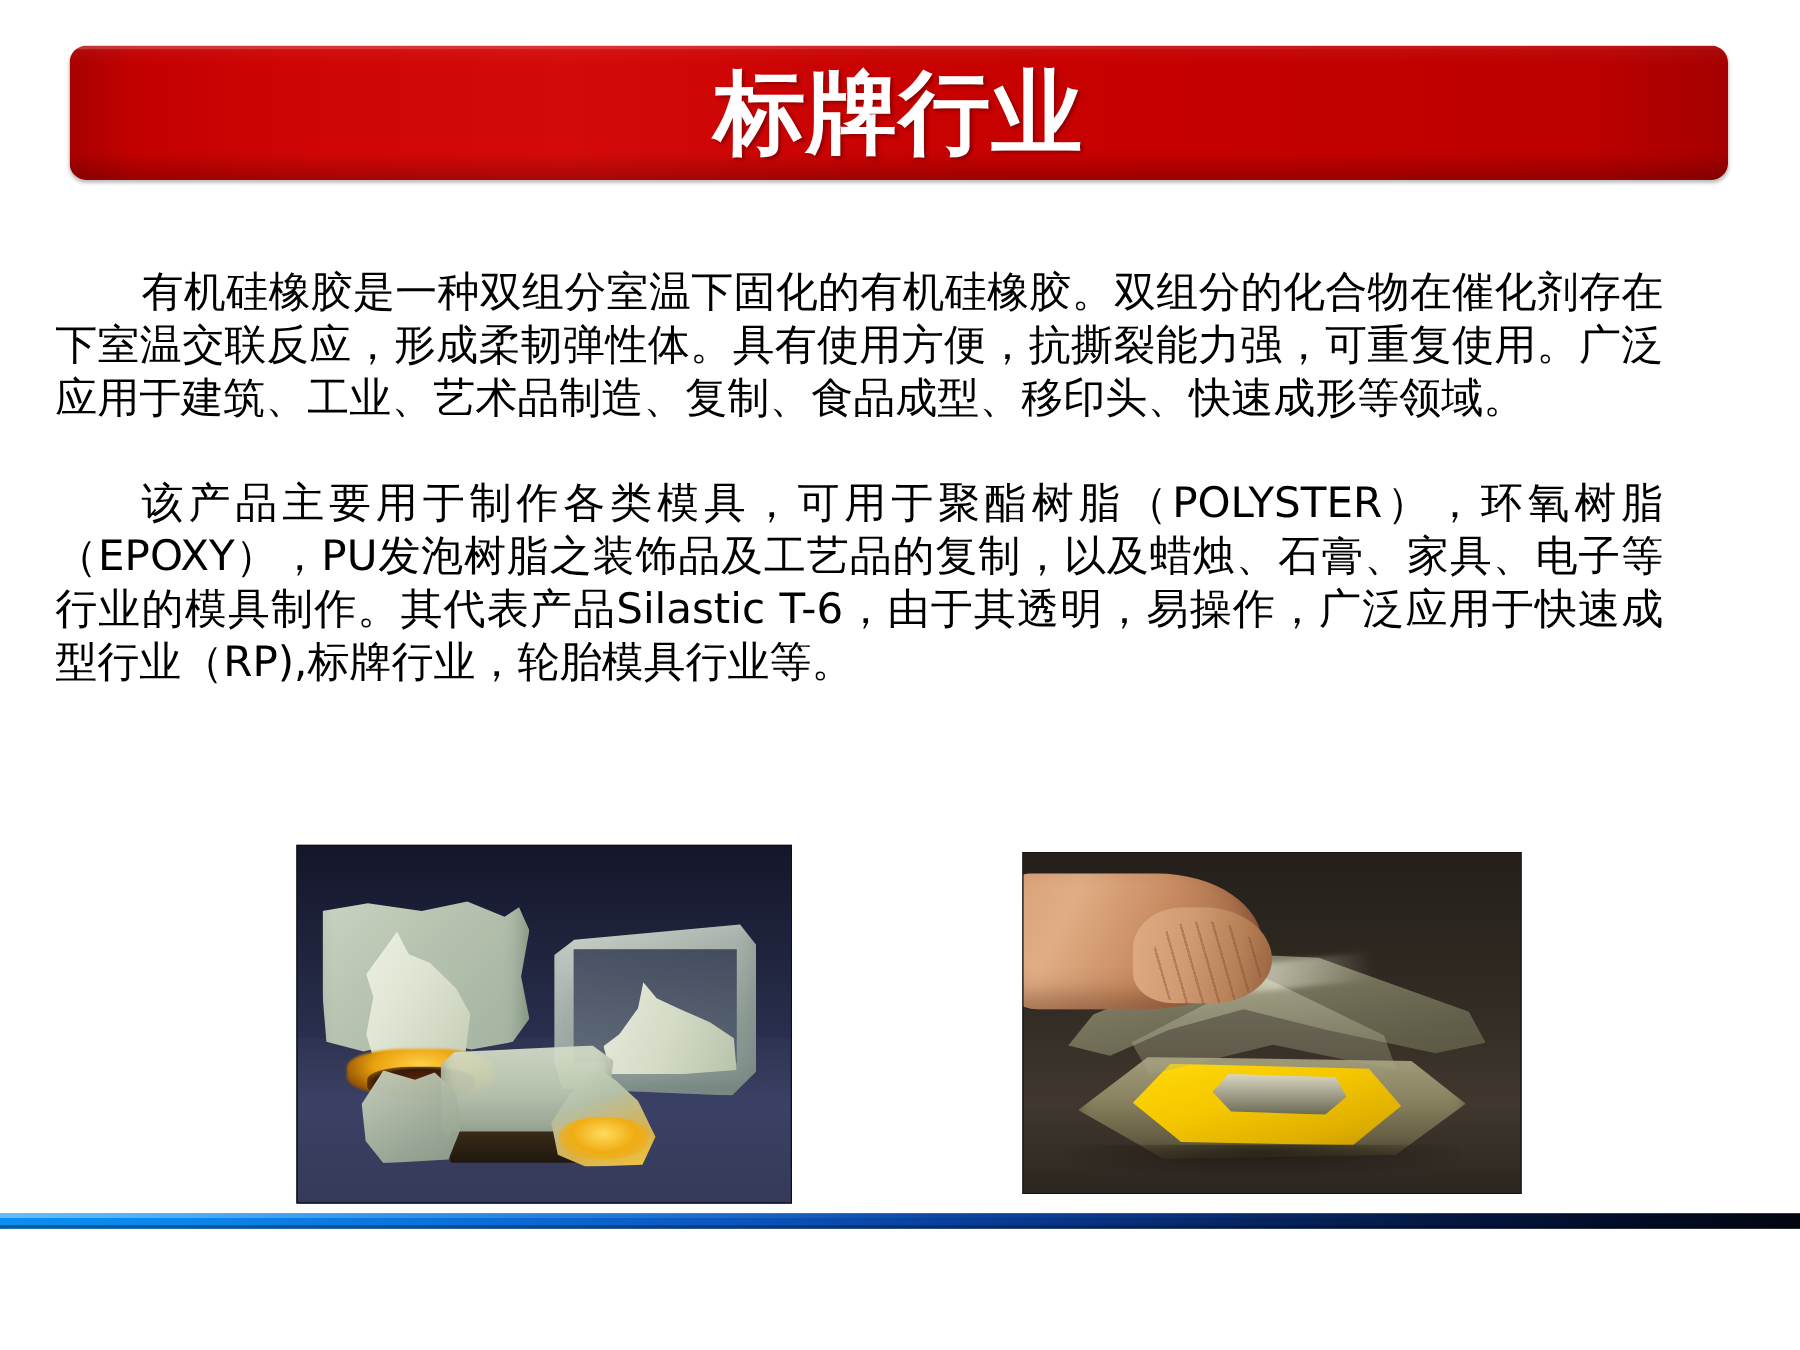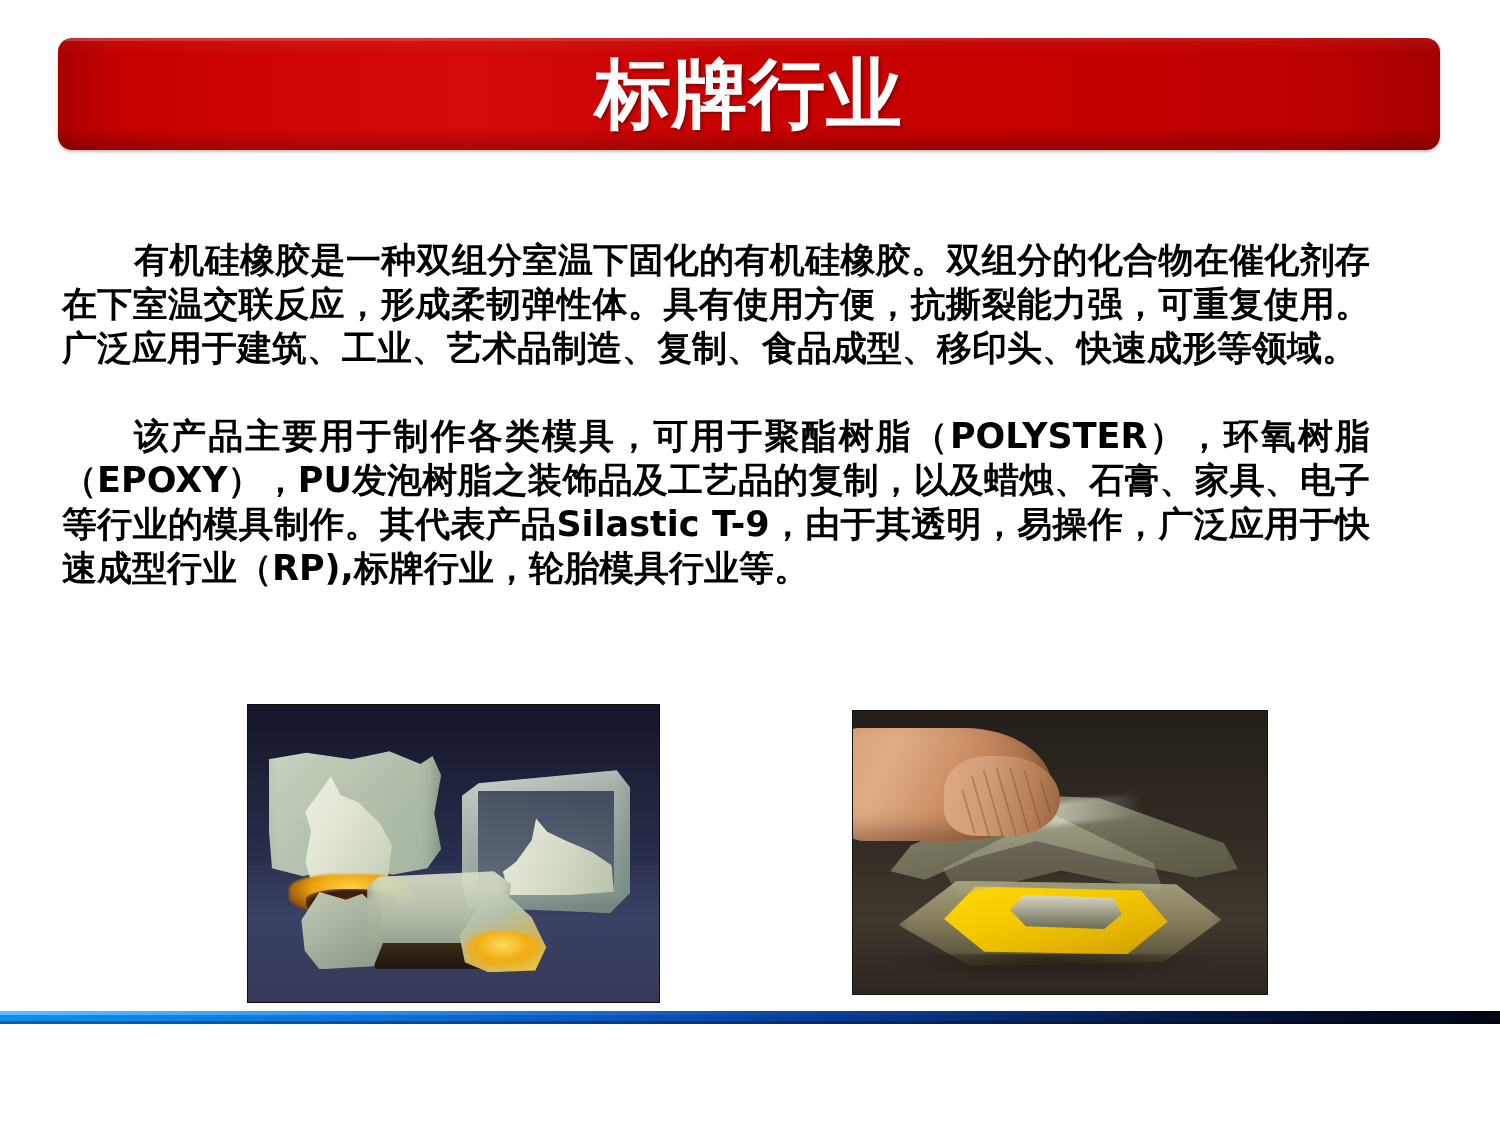--- a/index.html
+++ b/index.html
@@ -73,23 +73,23 @@
     top: 222px;
     width: 1340px;
   }
   .para {
     color: #000000;
     font-size: 35px;
     line-height: 44px;
     text-align: justify;
     text-justify: inter-ideograph;
     text-indent: 72px;
-    margin: 16px;
+    margin: 0;
     font-family: "DejaVu Sans", "Liberation Sans", sans-serif;
-    font-weight: bold;
+    font-weight: normal;
   }
   .para + .para {
     margin-top: 44px;
   }
 
   
   .photo {
     position: absolute;
     overflow: hidden;
   }
@@ -369,21 +369,21 @@
 </style>
 </head>
 <body>
 
 <div class="title-banner">
   <div class="title-text">标牌行业</div>
 </div>
 
 <div class="body-copy">
   <p class="para">有机硅橡胶是一种双组分室温下固化的有机硅橡胶。双组分的化合物在催化剂存在下室温交联反应，形成柔韧弹性体。具有使用方便，抗撕裂能力强，可重复使用。广泛应用于建筑、工业、艺术品制造、复制、食品成型、移印头、快速成形等领域。</p>
-  <p class="para">该产品主要用于制作各类模具，可用于聚酯树脂（POLYSTER），环氧树脂（EPOXY），PU发泡树脂之装饰品及工艺品的复制，以及蜡烛、石膏、家具、电子等行业的模具制作。其代表产品Silastic T-9，由于其透明，易操作，广泛应用于快速成型行业（RP),标牌行业，轮胎模具行业等。</p>
+  <p class="para">该产品主要用于制作各类模具，可用于聚酯树脂（POLYSTER），环氧树脂（EPOXY），PU发泡树脂之装饰品及工艺品的复制，以及蜡烛、石膏、家具、电子等行业的模具制作。其代表产品Silastic T-6，由于其透明，易操作，广泛应用于快速成型行业（RP),标牌行业，轮胎模具行业等。</p>
 </div>
 
 <div class="photo photo-left">
   <div class="pl-bg"></div>
   <div class="pl-wall"></div>
   <div class="pl-floor"></div>
   <div class="pl-block2"></div>
   <div class="pl-block2-inner"></div>
   <div class="pl-fig2"></div>
   <div class="pl-block1"></div>

